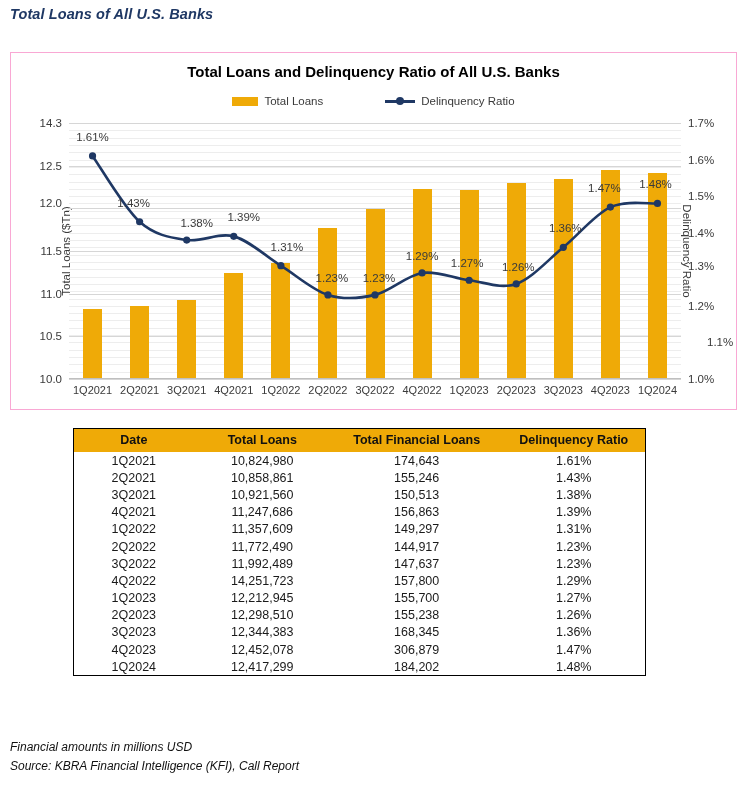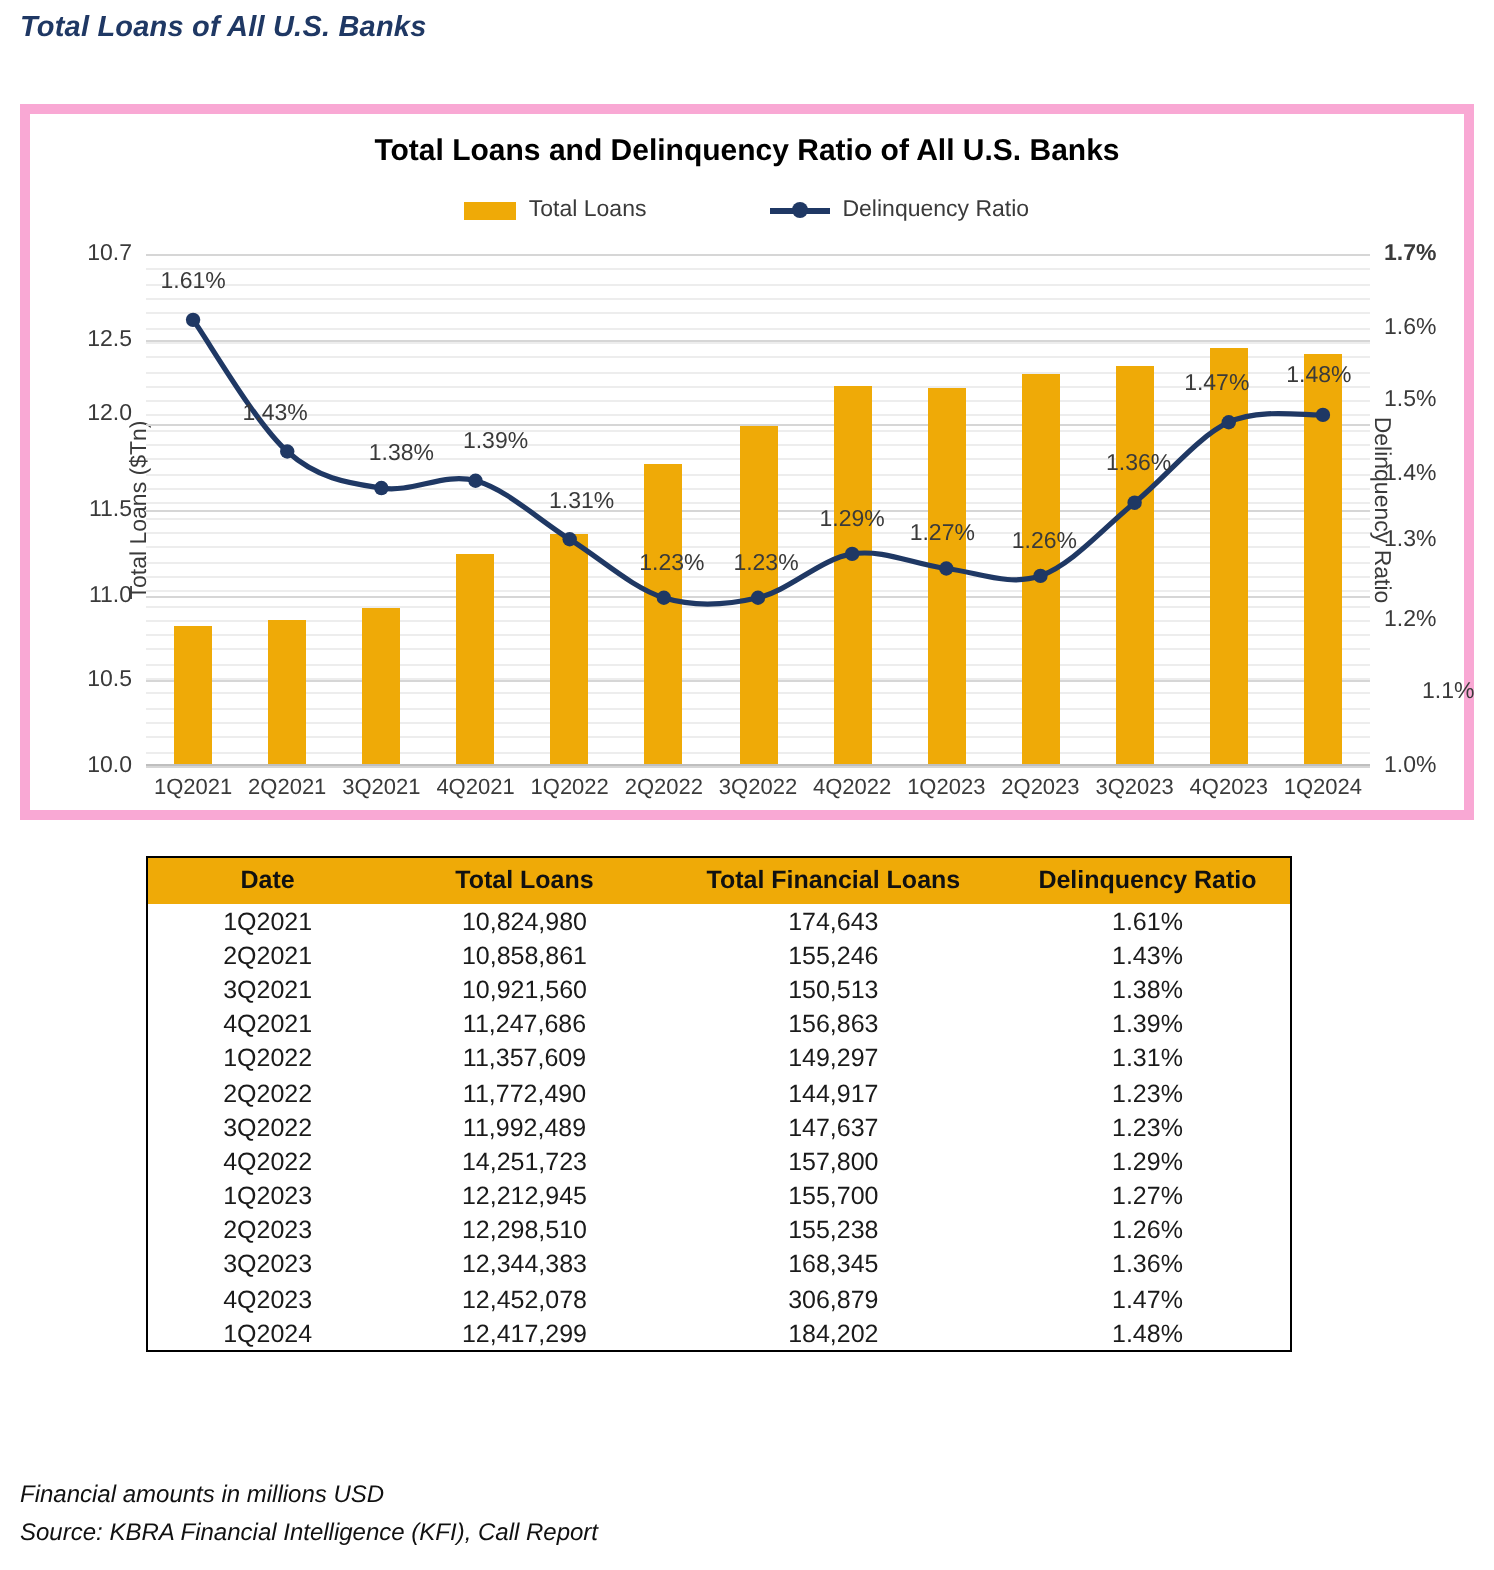--- a/index.html
+++ b/index.html
@@ -22,21 +22,21 @@
     font-style: italic;
     color: #1F3864;
     letter-spacing: .1px;
   }
 
   
   #chart-panel {
     position: absolute;
     left: 10px; top: 52px;
     width: 727px; height: 358px;
-    border: 5px solid #f9a8d4;
+    border: 1px solid #f9a8d4;
     background: #ffffff;
   }
   #chart-title {
     position: absolute;
     left: 0; right: 0; top: 10px;
     text-align: center;
     font-size: 15px;
     font-weight: bold;
     color: #000;
   }
@@ -251,29 +251,29 @@
         <div class="y-label-left" style="top: 213.333px;">10.5</div>
         <div class="gridline" style="top: 170.667px;"></div>
         <div class="y-label-left" style="top: 170.667px;">11.0</div>
         <div class="gridline" style="top: 128px;"></div>
         <div class="y-label-left" style="top: 128px;">11.5</div>
         <div class="gridline" style="top: 85.3333px;"></div>
         <div class="y-label-left" style="top: 80px;">12.0</div>
         <div class="gridline" style="top: 42.6667px;"></div>
         <div class="y-label-left" style="top: 42.6667px;">12.5</div>
         <div class="gridline" style="top: 0px;"></div>
-        <div class="y-label-left" style="top: 0px;">10.7</div>
+        <div class="y-label-left" style="top: 0px;">14.3</div>
         <div class="y-label-right" style="top: 256px;">1.0%</div>
         <div class="y-label-right" style="top: 219.429px; margin-left: 26px;">1.1%</div>
         <div class="y-label-right" style="top: 182.857px;">1.2%</div>
         <div class="y-label-right" style="top: 131px; margin-top: 12px;">1.3%</div>
         <div class="y-label-right" style="top: 109.714px;">1.4%</div>
         <div class="y-label-right" style="top: 73.1429px;">1.5%</div>
         <div class="y-label-right" style="top: 36.5714px;">1.6%</div>
-        <div class="y-label-right" style="top: 0px; font-weight: bold;">1.7%</div>
+        <div class="y-label-right" style="top: 0px;">1.7%</div>
         <div class="bar" title="1Q2021" style="left: 14.0385px; width: 19px; height: 70.3983px; background: rgb(239, 170, 7);"></div>
         <div class="bar" title="2Q2021" style="left: 61.1154px; width: 19px; height: 73.2895px; background: rgb(239, 170, 7);"></div>
         <div class="bar" title="3Q2021" style="left: 108.192px; width: 19px; height: 78.6398px; background: rgb(239, 170, 7);"></div>
         <div class="bar" title="4Q2021" style="left: 155.269px; width: 19px; height: 106.469px; background: rgb(239, 170, 7);"></div>
         <div class="bar" title="1Q2022" style="left: 202.346px; width: 19px; height: 115.849px; background: rgb(239, 170, 7);"></div>
         <div class="bar" title="2Q2022" style="left: 249.423px; width: 19px; height: 151.252px; background: rgb(239, 170, 7);"></div>
         <div class="bar" title="3Q2022" style="left: 296.5px; width: 19px; height: 170.026px; background: rgb(239, 170, 7);"></div>
         <div class="bar" title="4Q2022" style="left: 343.577px; width: 19px; height: 190.087px; background: rgb(239, 170, 7);"></div>
         <div class="bar" title="1Q2023" style="left: 390.654px; width: 19px; height: 188.838px; background: rgb(239, 170, 7);"></div>
         <div class="bar" title="2Q2023" style="left: 437.731px; width: 19px; height: 196.14px; background: rgb(239, 170, 7);"></div>

